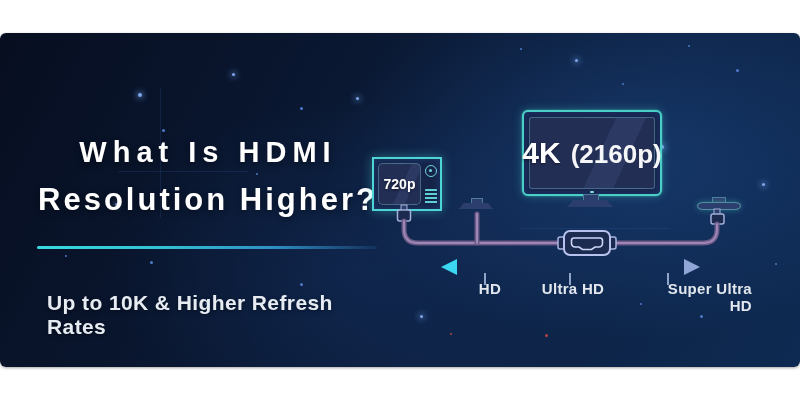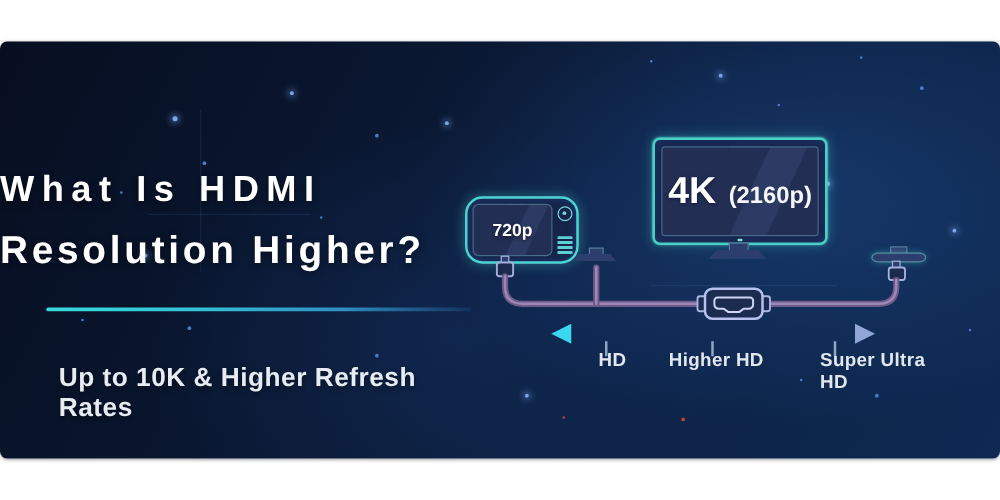--- a/index.html
+++ b/index.html
@@ -8,22 +8,22 @@
     background:
       radial-gradient(420px 260px at 78% 38%, rgba(38,90,165,.38), rgba(38,90,165,0) 70%),
       radial-gradient(360px 240px at 45% 70%, rgba(30,70,140,.25), rgba(30,70,140,0) 70%),
       linear-gradient(118deg,#070e20 0%,#0a1832 38%,#0d2346 72%,#0e2a52 100%);
     box-shadow:0 1px 3px rgba(0,0,0,.35);overflow:hidden;}
   .dot{position:absolute;border-radius:50%;background:#4e79c8;}
   .dot.b{background:#7fa6e8;box-shadow:0 0 6px 1px rgba(110,160,240,.8);}
   .dot.r{background:#b0463f;}
   .cline{position:absolute;background:rgba(70,120,200,.16);}
   
-  .title{position:absolute;left:0;top:84px;width:392px;color:#ffffff;
-    font-weight:bold;line-height:1;text-shadow:0 2px 6px rgba(0,0,0,.45);}
+  .title{position:absolute;left:0;top:84px;width:392px;text-align:center;color:#ffffff;
+    font-weight:bold;line-height:1;text-shadow:0 2px 6px rgba(0,0,0,.45);padding-left:12px;}
   .title .l1{display:block;font-size:29px;letter-spacing:6px;}
   .title .l2{display:block;font-size:31px;letter-spacing:3px;margin-top:17px;}
   .divider{position:absolute;left:37px;top:213px;width:340px;height:3px;border-radius:2px;
     background:linear-gradient(90deg,#38dade 0%,#33c3d6 35%,#2f8ec4 70%,rgba(45,110,180,.15) 100%);}
   .subtitle{position:absolute;left:47px;top:237px;width:330px;font-size:21px;font-weight:bold;
     color:#e7ecf3;letter-spacing:.4px;text-shadow:0 2px 4px rgba(0,0,0,.4);}
   
   .bezel{position:absolute;background:#16234a;border:2px solid #49cfc6;border-radius:6px;
     box-shadow:0 0 10px rgba(73,207,198,.35),0 0 2px rgba(73,207,198,.7),inset 0 0 10px rgba(40,90,170,.35);}
   .screen{position:absolute;inset:4px;background:
@@ -33,34 +33,34 @@
   .pled{position:absolute;bottom:1px;left:50%;width:4px;height:2px;margin-left:-2px;background:#7fe3d8;border-radius:1px;}
   .neck{position:absolute;background:#2c3e6d;border:1px solid rgba(120,200,210,.45);border-bottom:none;}
   .base{position:absolute;background:#2c3e6d;clip-path:polygon(14% 0,86% 0,100% 100%,0 100%);
     box-shadow:0 0 6px rgba(73,207,198,.4);}
   .base.ell{clip-path:none;border-radius:6px/4px;border:1px solid rgba(120,220,210,.5);}
   .lbl{font-weight:bold;text-shadow:0 1px 3px rgba(0,0,0,.5);}
   .lbl-row{display:flex;align-items:baseline;gap:10px;}
   .sub{font-weight:bold;opacity:.96;}
   
   .tv{position:absolute;left:372px;top:124px;width:66px;height:50px;background:#152448;
-    border:2px solid #4fd4d4;border-radius:14px;
-    box-shadow:0 0 10px rgba(79,212,212,.4),inset 0 0 8px rgba(40,90,170,.4);padding-left:21px;}
+    border:2px solid #4fd4d4;border-radius:0;
+    box-shadow:0 0 10px rgba(79,212,212,.4),inset 0 0 8px rgba(40,90,170,.4);}
   .tv .screen{inset:4px 19px 4px 4px;border-radius:5px;}
   .ant{position:absolute;width:2px;height:20px;background:#4fd4d4;border-radius:1px;transform-origin:bottom center;}
   .ant.a1{left:388px;top:139px;transform:rotate(38deg);}
   .ant.a2{left:420px;top:137px;transform:rotate(-34deg);}
   .ant-tip{position:absolute;width:4px;height:4px;border-radius:50%;background:#6fe4e4;}
   .knob{position:absolute;right:3px;top:6px;width:10px;height:10px;border:1.5px solid #6fd4da;border-radius:50%;}
   .knob::after{content:"";position:absolute;left:2.5px;top:2.5px;width:3px;height:3px;border-radius:50%;background:#6fd4da;}
   .grille{position:absolute;right:3px;bottom:5px;width:12px;height:15px;
     background:repeating-linear-gradient(to bottom,#5ecfd4 0 2px,transparent 2px 4px);border-radius:1px;}
   
   .axis-label{position:absolute;top:247px;font-size:15px;font-weight:bold;color:#e2e7ee;
-    text-align:left;transform:translateX(-50%);letter-spacing:.3px;}
+    text-align:right;transform:translateX(-50%);letter-spacing:.3px;}
   svg.overlay{position:absolute;left:0;top:0;pointer-events:none;}
 </style>
 </head>
 <body>
 
 <div class="frame">
 
   <span class="cline" style="left:118px;top:138px;width:130px;height:1px"></span>
   <span class="cline" style="left:160px;top:55px;width:1px;height:130px"></span>
   <span class="cline" style="left:520px;top:195px;width:150px;height:1px"></span>
@@ -109,21 +109,21 @@
     <span class="grille"></span>
   </div>
 
   <div class="neck" style="left:471px;top:165px;width:10px;height:6px"></div>
   <div class="base" style="left:459px;top:170px;width:34px;height:6px"></div>
 
   <div class="bezel" style="left:522px;top:77px;width:136px;height:82px">
     <div class="screen" style="inset:5px">
       <span class="lbl-row">
         <span class="lbl" style="font-size:30px">4K</span>
-        <span class="sub" style="font-size:19px">(2160p)</span>
+        <span class="sub" style="font-size:26px">(2160p)</span>
       </span>
     </div>
     <span class="pled"></span>
   </div>
   <div class="neck" style="left:583px;top:161px;width:14px;height:7px"></div>
   <div class="base" style="left:567px;top:167px;width:46px;height:7px"></div>
 
   <div class="neck" style="left:712px;top:164px;width:12px;height:6px"></div>
   <div class="base ell" style="left:697px;top:169px;width:42px;height:6px"></div>
 
@@ -154,16 +154,16 @@
 
     <line x1="453" y1="234" x2="688" y2="234" stroke="url(#arrowGrad)" stroke-width="4.5"></line>
     <polygon points="441,234 457,226 457,242" fill="#3bd6f0"></polygon>
     <polygon points="700,234 684,226 684,242" fill="#8fa6d6"></polygon>
     <line x1="485" y1="240" x2="485" y2="252" stroke="#8fa6c8" stroke-width="2"></line>
     <line x1="570" y1="240" x2="570" y2="252" stroke="#8fa6c8" stroke-width="2"></line>
     <line x1="668" y1="240" x2="668" y2="252" stroke="#8fa6c8" stroke-width="2"></line>
   </svg>
 
   <span class="axis-label" style="left:490px">HD</span>
-  <span class="axis-label" style="left:573px">Higher HD</span>
+  <span class="axis-label" style="left:573px">Ultra HD</span>
   <span class="axis-label" style="left:704px">Super Ultra HD</span>
 
 </div>
 
 </body></html>

